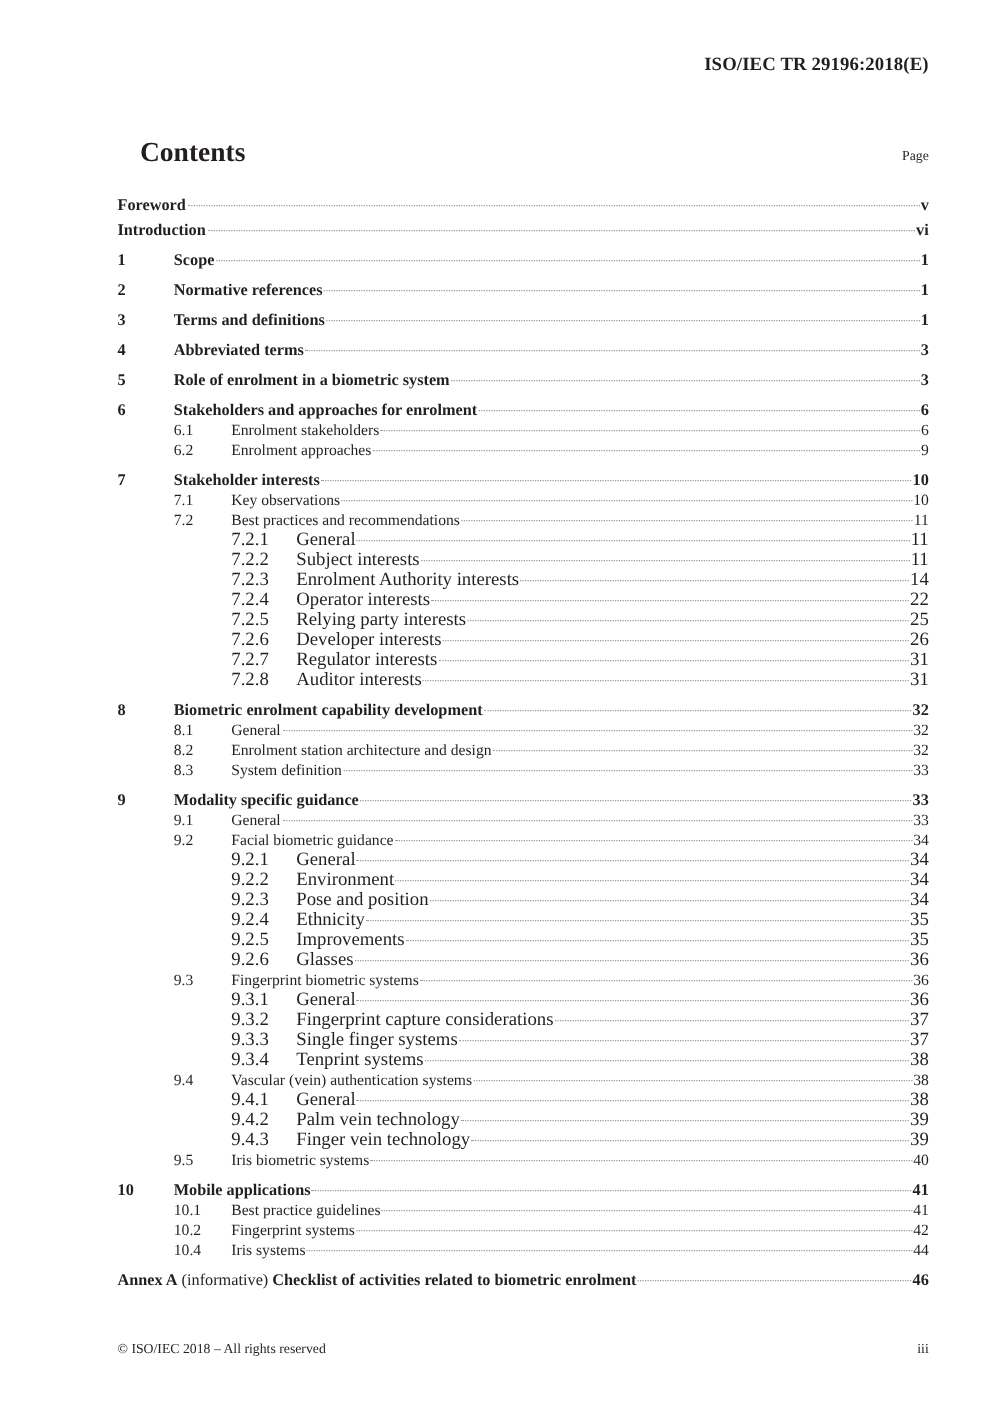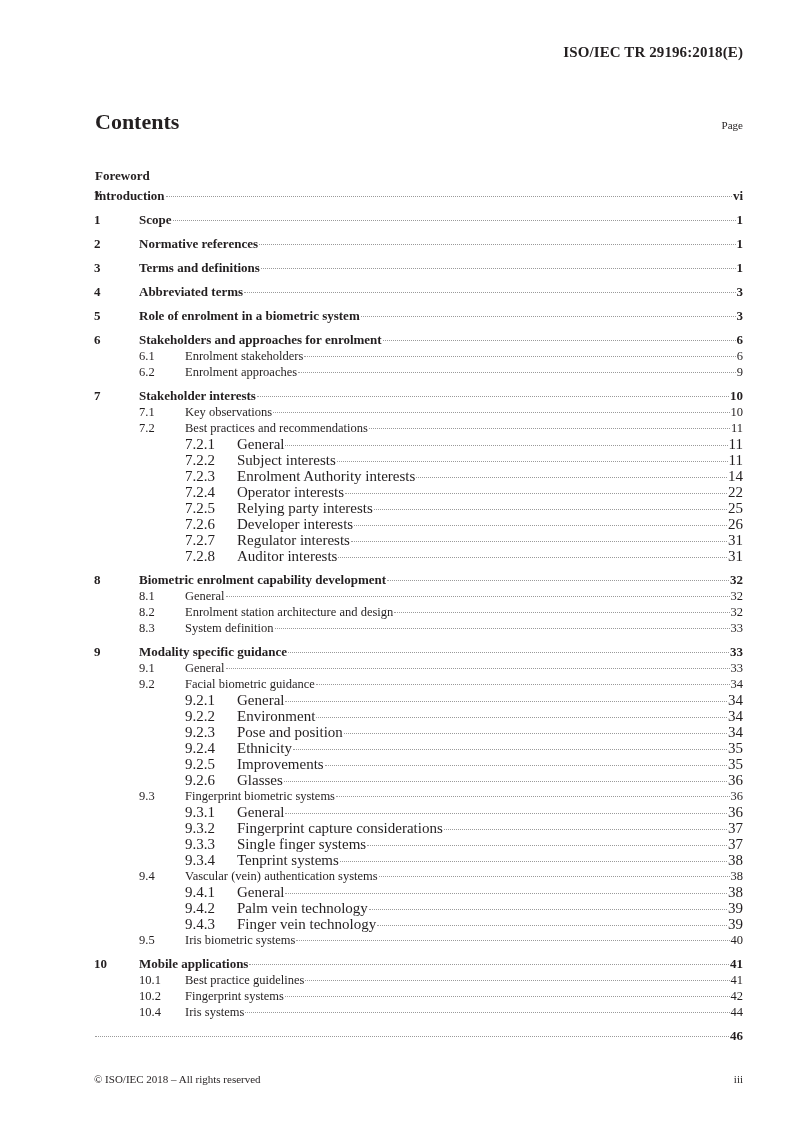--- a/index.html
+++ b/index.html
@@ -1,23 +1,23 @@
 <!DOCTYPE html>
 <html><head>
 <meta charset="utf-8">
 <style>
   html, body { margin: 0; padding: 0; background: #ffffff; }
   body { width: 793px; height: 1122px; position: relative; font-family: "Liberation Serif", "DejaVu Serif", serif; color: #231f20; }
   .header-id { position: absolute; top: 44px; right: 50px; font-weight: bold; font-size: 15px; letter-spacing: 0.1px; }
-  .title { position: absolute; top: 109px; left: 95px; font-weight: bold; font-size: 22px; }
+  .title { position: absolute; top: 109px; left: 112px; font-weight: bold; font-size: 22px; }
   .page-label { position: absolute; top: 119px; right: 50px; font-size: 11px; }
   .toc { position: absolute; top: 156px; left: 94px; width: 649px; }
   .row { display: flex; align-items: baseline; font-size: 12.5px; height: 16px; line-height: 16px; }
   .row.l1 { font-weight: bold; font-size: 13px; margin-top: 8px; height: 16px; }
-  .row.l1.first { margin-top: 12px; flex-direction: column; }
+  .row.l1.first { margin-top: 0; }
   .row.l2 { font-size: 12.5px; }
   .row.l3 { font-size: 15px; }
   .num { flex: none; }
   .l1 .num { width: 45px; }
   .l2 .num { margin-left: 45px; width: 46px; }
   .l3 .num { margin-left: 91px; width: 52px; }
   .label { flex: none; white-space: nowrap; }
   .label .normal { font-weight: normal; }
   .leader { flex: 1; border-bottom: 1px dotted #9a9a9a; margin: 0 1px; position: relative; top: -3px; height: 0; }
   .pg { flex: none; text-align: right; }
@@ -312,19 +312,20 @@
       <span class="leader"></span>
       <span class="pg">42</span>
     </div>
     <div class="row l2">
       <span class="num">10.4</span>
       <span class="label">Iris systems</span>
       <span class="leader"></span>
       <span class="pg">44</span>
     </div>
     <div class="row l1">
+      <span class="label"><span>Annex A</span><span class="normal"> (informative) </span><span>Checklist of activities related to biometric enrolment</span></span>
       <span class="leader"></span>
       <span class="pg">46</span>
     </div>
   </div>
 
 <div class="footer-left">© ISO/IEC 2018 – All rights reserved</div>
 <div class="footer-right">iii</div>
 
 </body></html>

